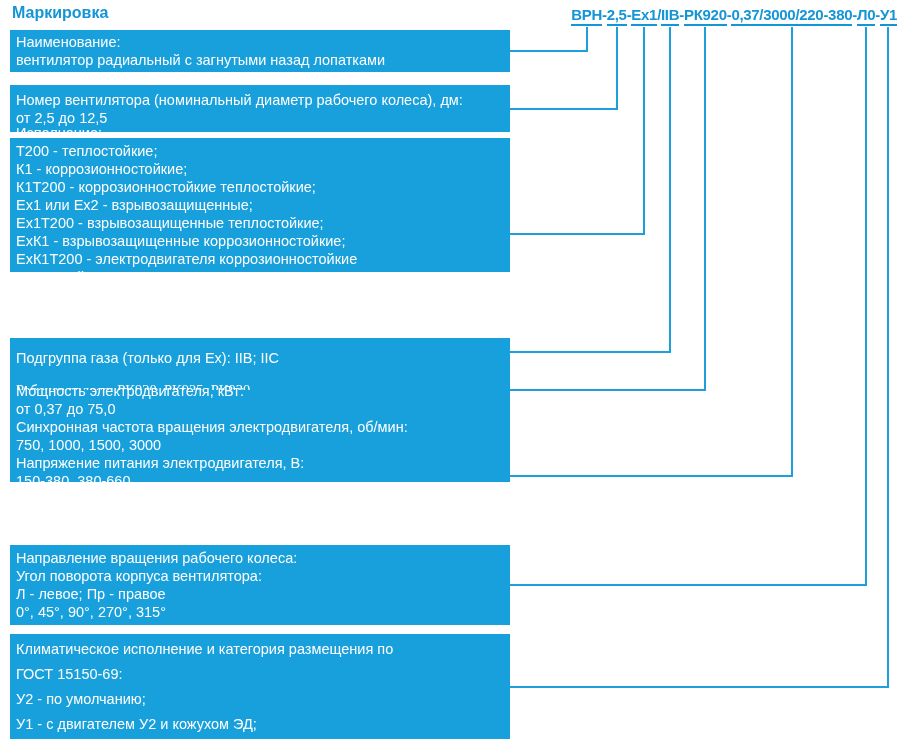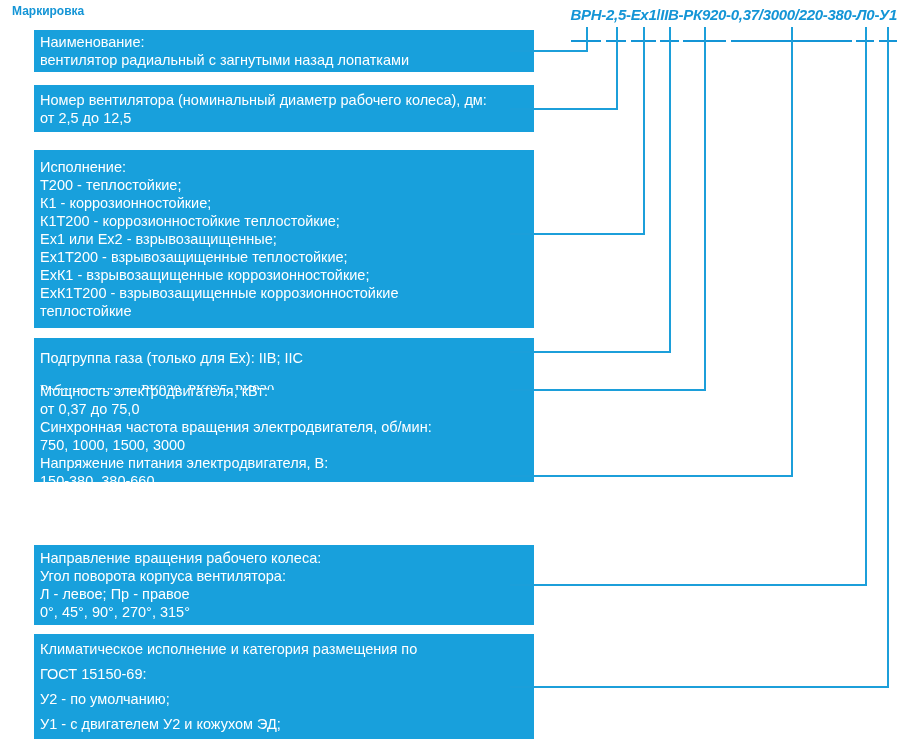--- a/index.html
+++ b/index.html
@@ -12,41 +12,39 @@
   html,body{margin:0;padding:0;background:var(--bg);}
   .canvas{
     position:relative;
     width:900px;height:750px;
     background:var(--bg);
     font-family:"Liberation Sans",sans-serif;
     overflow:hidden;
   }
   .title{
     position:absolute;left:12px;top:4px;
-    font-size:12px;font-weight:bold;color:var(--accent);
+    font-size:16px;font-weight:bold;color:var(--accent);
   }
   .code{
     position:absolute;top:6px;right:3px;
     font-size:15px;font-weight:bold;color:var(--accent);
     letter-spacing:-0.3px;white-space:nowrap;line-height:18px;
   }
   .code .seg{
     display:inline-block;
     border-bottom:2px solid currentColor;
-    padding-bottom:16px;
-    font-style:italic;
+    padding-bottom:0px;
   }
   .code .sep{display:inline-block;}
   .box{
     position:absolute;left:10px;width:500px;
     background:var(--box-blue);color:var(--box-text);
     box-sizing:border-box;
     display:flex;flex-direction:column;justify-content:center;
     padding:0 2px 0 6px;
-    margin-left:24px;
   }
   .box-line{
     font-size:14.5px;line-height:18px;white-space:nowrap;
   }
   .connector-svg{
     position:absolute;left:0;top:0;width:900px;height:750px;
     pointer-events:none;
   }
 </style>
 </head>
@@ -57,29 +55,29 @@
   <div class="code"><span class="seg">ВРН</span><span class="sep">-</span><span class="seg">2,5</span><span class="sep">-</span><span class="seg">Ex1</span><span class="sep">/</span><span class="seg">IIВ</span><span class="sep">-</span><span class="seg">РК920</span><span class="sep">-</span><span class="seg">0,37/3000/220-380</span><span class="sep">-</span><span class="seg">Л0</span><span class="sep">-</span><span class="seg">У1</span></div>
   <div>
       <div class="box" style="top: 30px; height: 42px;">
         <div class="box-line">Наименование:</div>
         <div class="box-line">вентилятор радиальный с загнутыми назад лопатками</div>
       </div>
       <div class="box" style="top: 85px; height: 47px;">
         <div class="box-line">Номер вентилятора (номинальный диаметр рабочего колеса), дм:</div>
         <div class="box-line">от 2,5 до 12,5</div>
       </div>
-      <div class="box" style="top: 150px; height: 178px;">
+      <div class="box" style="top: 138px; height: 134px;">
         <div class="box-line">Исполнение:</div>
         <div class="box-line">Т200 - теплостойкие;</div>
         <div class="box-line">К1 - коррозионностойкие;</div>
         <div class="box-line">К1Т200 - коррозионностойкие теплостойкие;</div>
         <div class="box-line">Ex1 или Ex2 - взрывозащищенные;</div>
         <div class="box-line">Ex1Т200 - взрывозащищенные теплостойкие;</div>
         <div class="box-line">ExК1 - взрывозащищенные коррозионностойкие;</div>
-        <div class="box-line">ExК1Т200 - взрывозащищенные коррозионностойкие</div>
+        <div class="box-line">ExК1Т200 - электродвигателя коррозионностойкие</div>
         <div class="box-line">теплостойкие</div>
       </div>
       <div class="box" style="top: 338px; height: 40px;">
         <div class="box-line">Подгруппа газа (только для Ex): IIB; IIC</div>
       </div>
       <div class="box" style="top: 376px; height: 28px; font-family: Liberation Serif, serif;">
         <div class="box-line">Рабочее колесо: РК920, РК925, РК930</div>
       </div>
       <div class="box" style="top: 390px; height: 92px; justify-content: center;">
         <div class="box-line">Мощность электродвигателя, кВт:</div>

